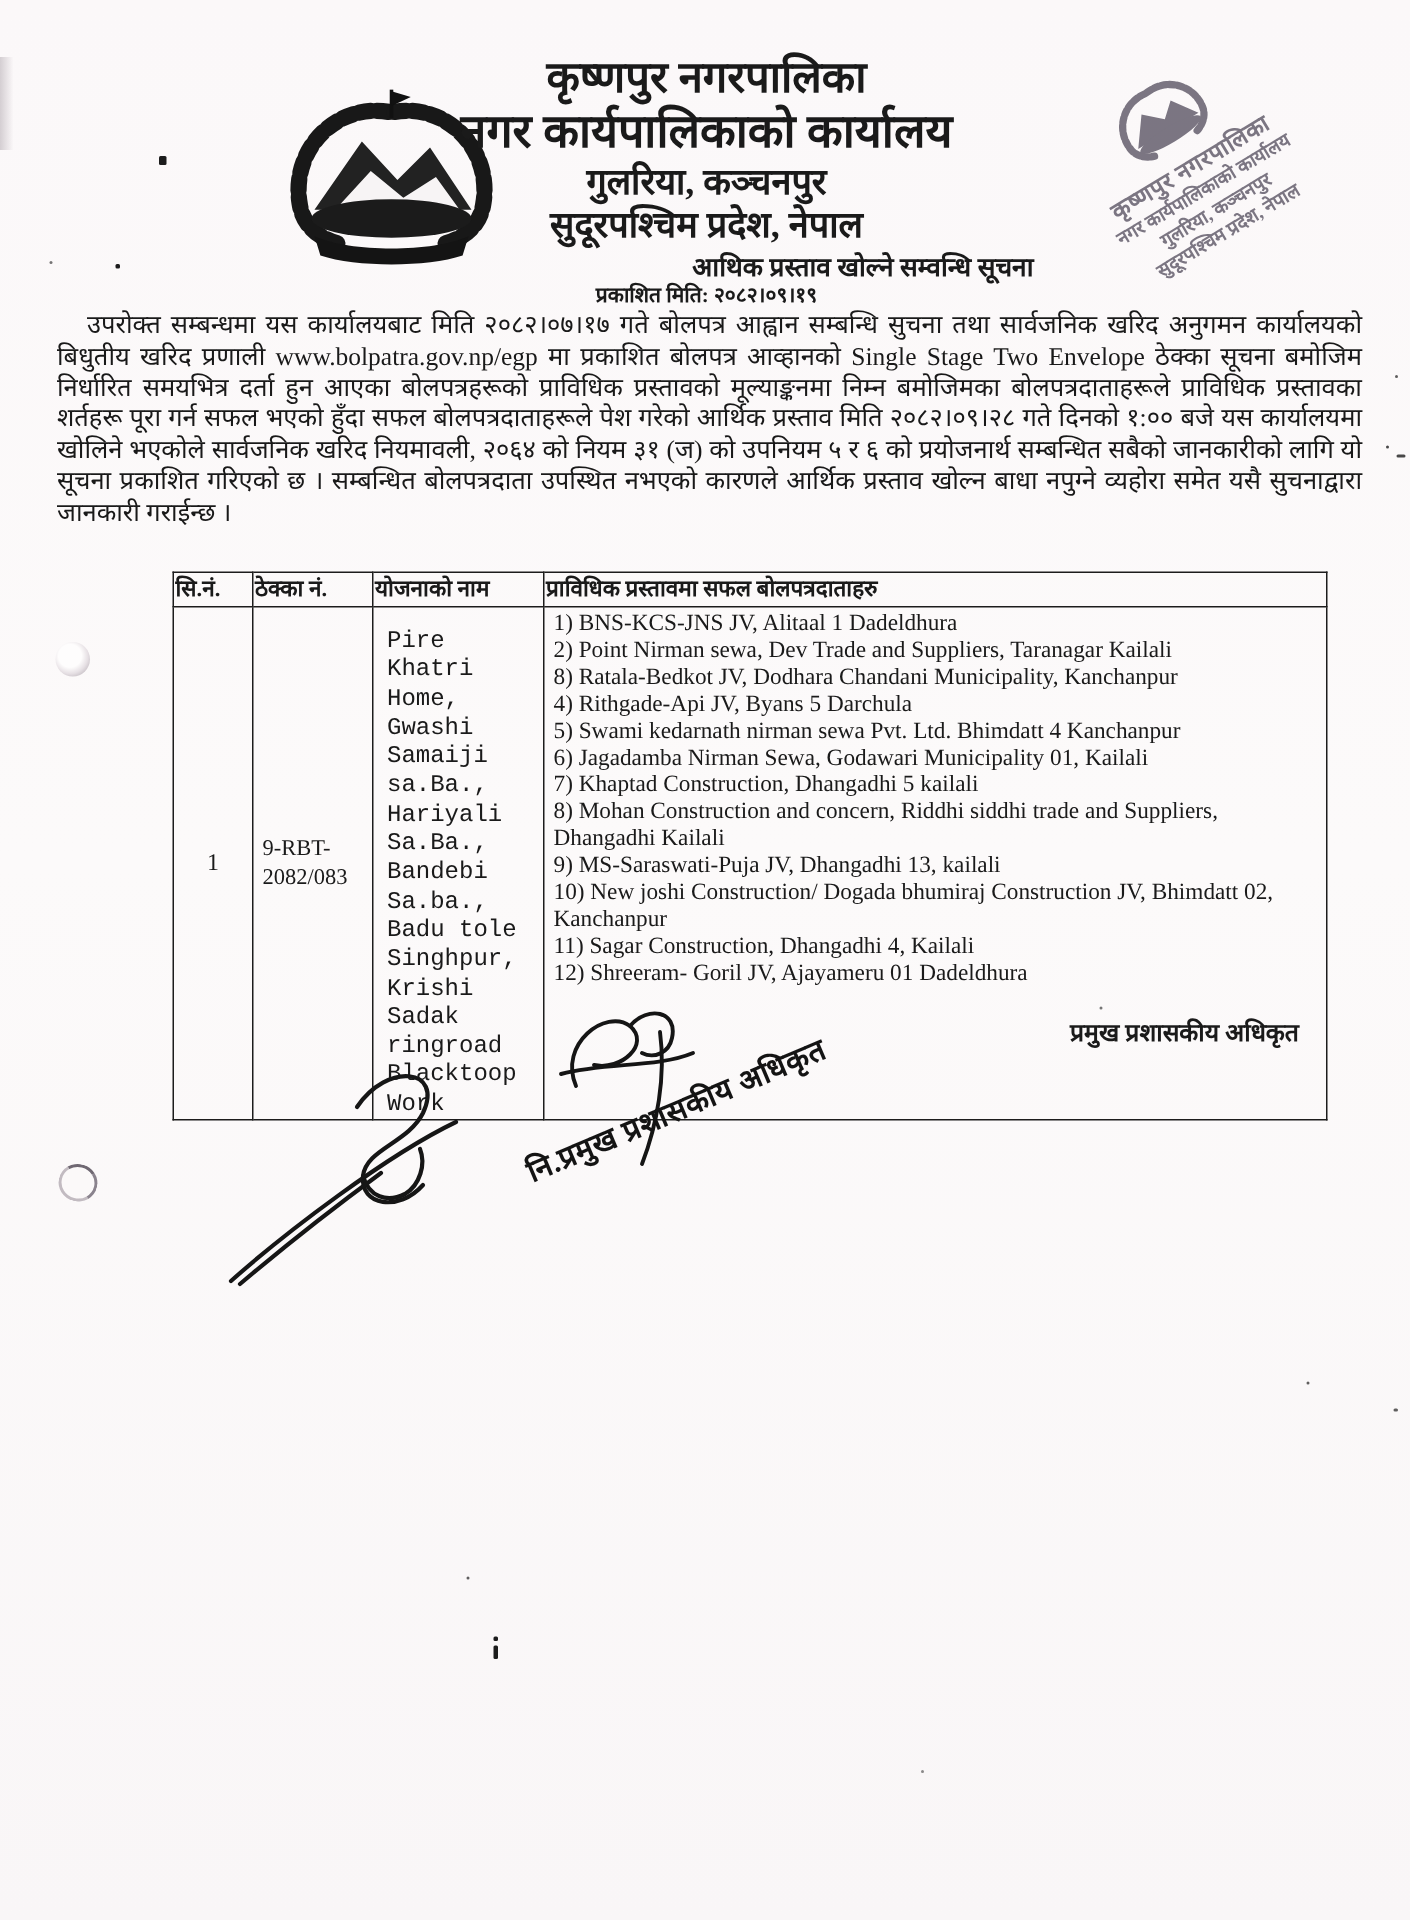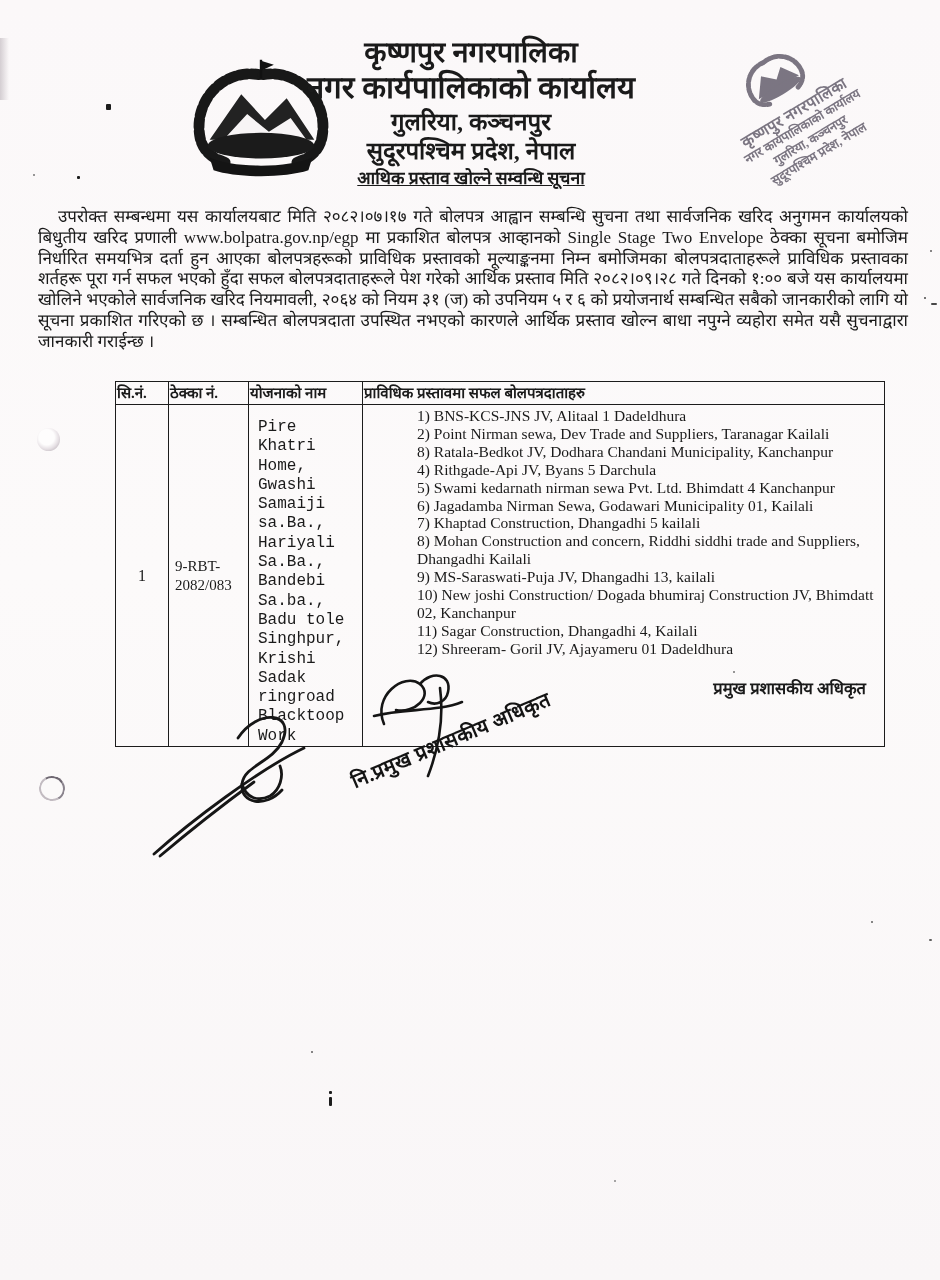--- a/index.html
+++ b/index.html
@@ -9,21 +9,21 @@
     background:linear-gradient(180deg,#fbf8f9 0%,#fcfafa 45%,#f9f6f7 100%);
     color:#1a1a1a;
   }
   .abs{position:absolute;}
   
   .hdr{left:253px;top:36px;width:436px;text-align:center;line-height:1.12;}
   .hdr .l1{font-size:29px;font-weight:700;}
   .hdr .l2{font-size:31px;font-weight:700;margin-top:3px;}
   .hdr .l3{font-size:24px;font-weight:700;margin-top:3px;}
   .hdr .l4{font-size:24px;font-weight:700;margin-top:2px;}
-  .hdr .l5{font-size:17.5px;font-weight:700;text-decoration:underline;margin-top:4px;}
+  .hdr .l5{font-size:17.5px;font-weight:700;margin-top:4px;text-align:right;}
   .hdr .l6{font-size:14px;font-weight:700;margin-top:1px;}
   
   .logo{left:182px;top:58px;width:158px;height:124px;}
   
   .stamp{
     left:694px;top:44px;width:220px;height:170px;
     transform:rotate(-31deg);transform-origin:50% 50%;
     text-align:center;color:#6a6472;opacity:.88;line-height:1.25;
   }
   .stamp .s1{font-size:15.5px;font-weight:700;letter-spacing:.5px;margin-top:2px;}
@@ -40,21 +40,21 @@
   table.notice{
     position:absolute;left:115px;top:381px;width:769px;
     border-collapse:collapse;table-layout:fixed;
   }
   table.notice th,table.notice td{border:1.6px solid #1c1c1c;}
   table.notice th{font-size:15px;font-weight:700;text-align:left;padding:2px 1px;line-height:1.2;}
   td.c-sn{text-align:center;vertical-align:middle;font-size:16px;}
   td.c-contract{vertical-align:middle;padding-left:6px;font-size:15px;line-height:1.25;}
   td.c-project{vertical-align:top;padding:13px 3px 0 9px;font-size:16px;line-height:19.3px;font-family:Liberation Mono, monospace;}
   td.c-bidders{vertical-align:top;padding:2px 4px 2px 6px;}
-  .bid-item{font-size:15.5px;line-height:17.9px;margin-left:48px;}
+  .bid-item{font-size:15.5px;line-height:17.9px;}
   
   .signatory{left:560px;top:676px;width:306px;text-align:right;font-size:16.5px;font-weight:700;}
   .sig-svg{pointer-events:none;}
   .sig-stamp{
     left:352px;top:768px;width:262px;
     font-size:20px;font-weight:700;color:#141414;letter-spacing:.5px;
     transform:rotate(-23deg);transform-origin:0% 50%;
     font-family:"Liberation Serif","DejaVu Serif",serif;white-space:nowrap;
   }
   
@@ -82,20 +82,21 @@
     <path d="M28,100 C52,111 108,111 132,100 L128,113 C104,121 56,121 32,113 Z" fill="#141414"></path>
   </svg>
 </div>
 
 <div class="abs hdr">
   <div class="l1">कृष्णपुर नगरपालिका</div>
   <div class="l2">नगर कार्यपालिकाको कार्यालय</div>
   <div class="l3">गुलरिया, कञ्चनपुर</div>
   <div class="l4">सुदूरपश्चिम प्रदेश, नेपाल</div>
   <div class="l5">आथिक प्रस्ताव खोल्ने सम्वन्धि सूचना</div>
+  <div class="l6">प्रकाशित मिति: २०८२।०९।१९</div>
 </div>
 
 <div class="abs stamp">
   <svg width="78" height="54" viewBox="0 0 160 110" xmlns="http://www.w3.org/2000/svg" style="display:block;margin:0 auto;">
     <path d="M78,14 C44,10 18,38 23,70 C25,82 34,90 46,94" stroke="#6a6472" stroke-width="10" fill="none" stroke-linecap="round" stroke-dasharray="7 4"></path>
     <path d="M82,14 C116,10 142,38 137,70 C135,82 126,90 114,94" stroke="#6a6472" stroke-width="10" fill="none" stroke-linecap="round" stroke-dasharray="7 4"></path>
     <path d="M32,74 L60,36 L84,58 L104,40 L128,74 Z" fill="#6a6472"></path>
     <ellipse cx="80" cy="80" rx="48" ry="11" fill="#6a6472"></ellipse>
   </svg>
   <div class="s1">कृष्णपुर नगरपालिका</div>

